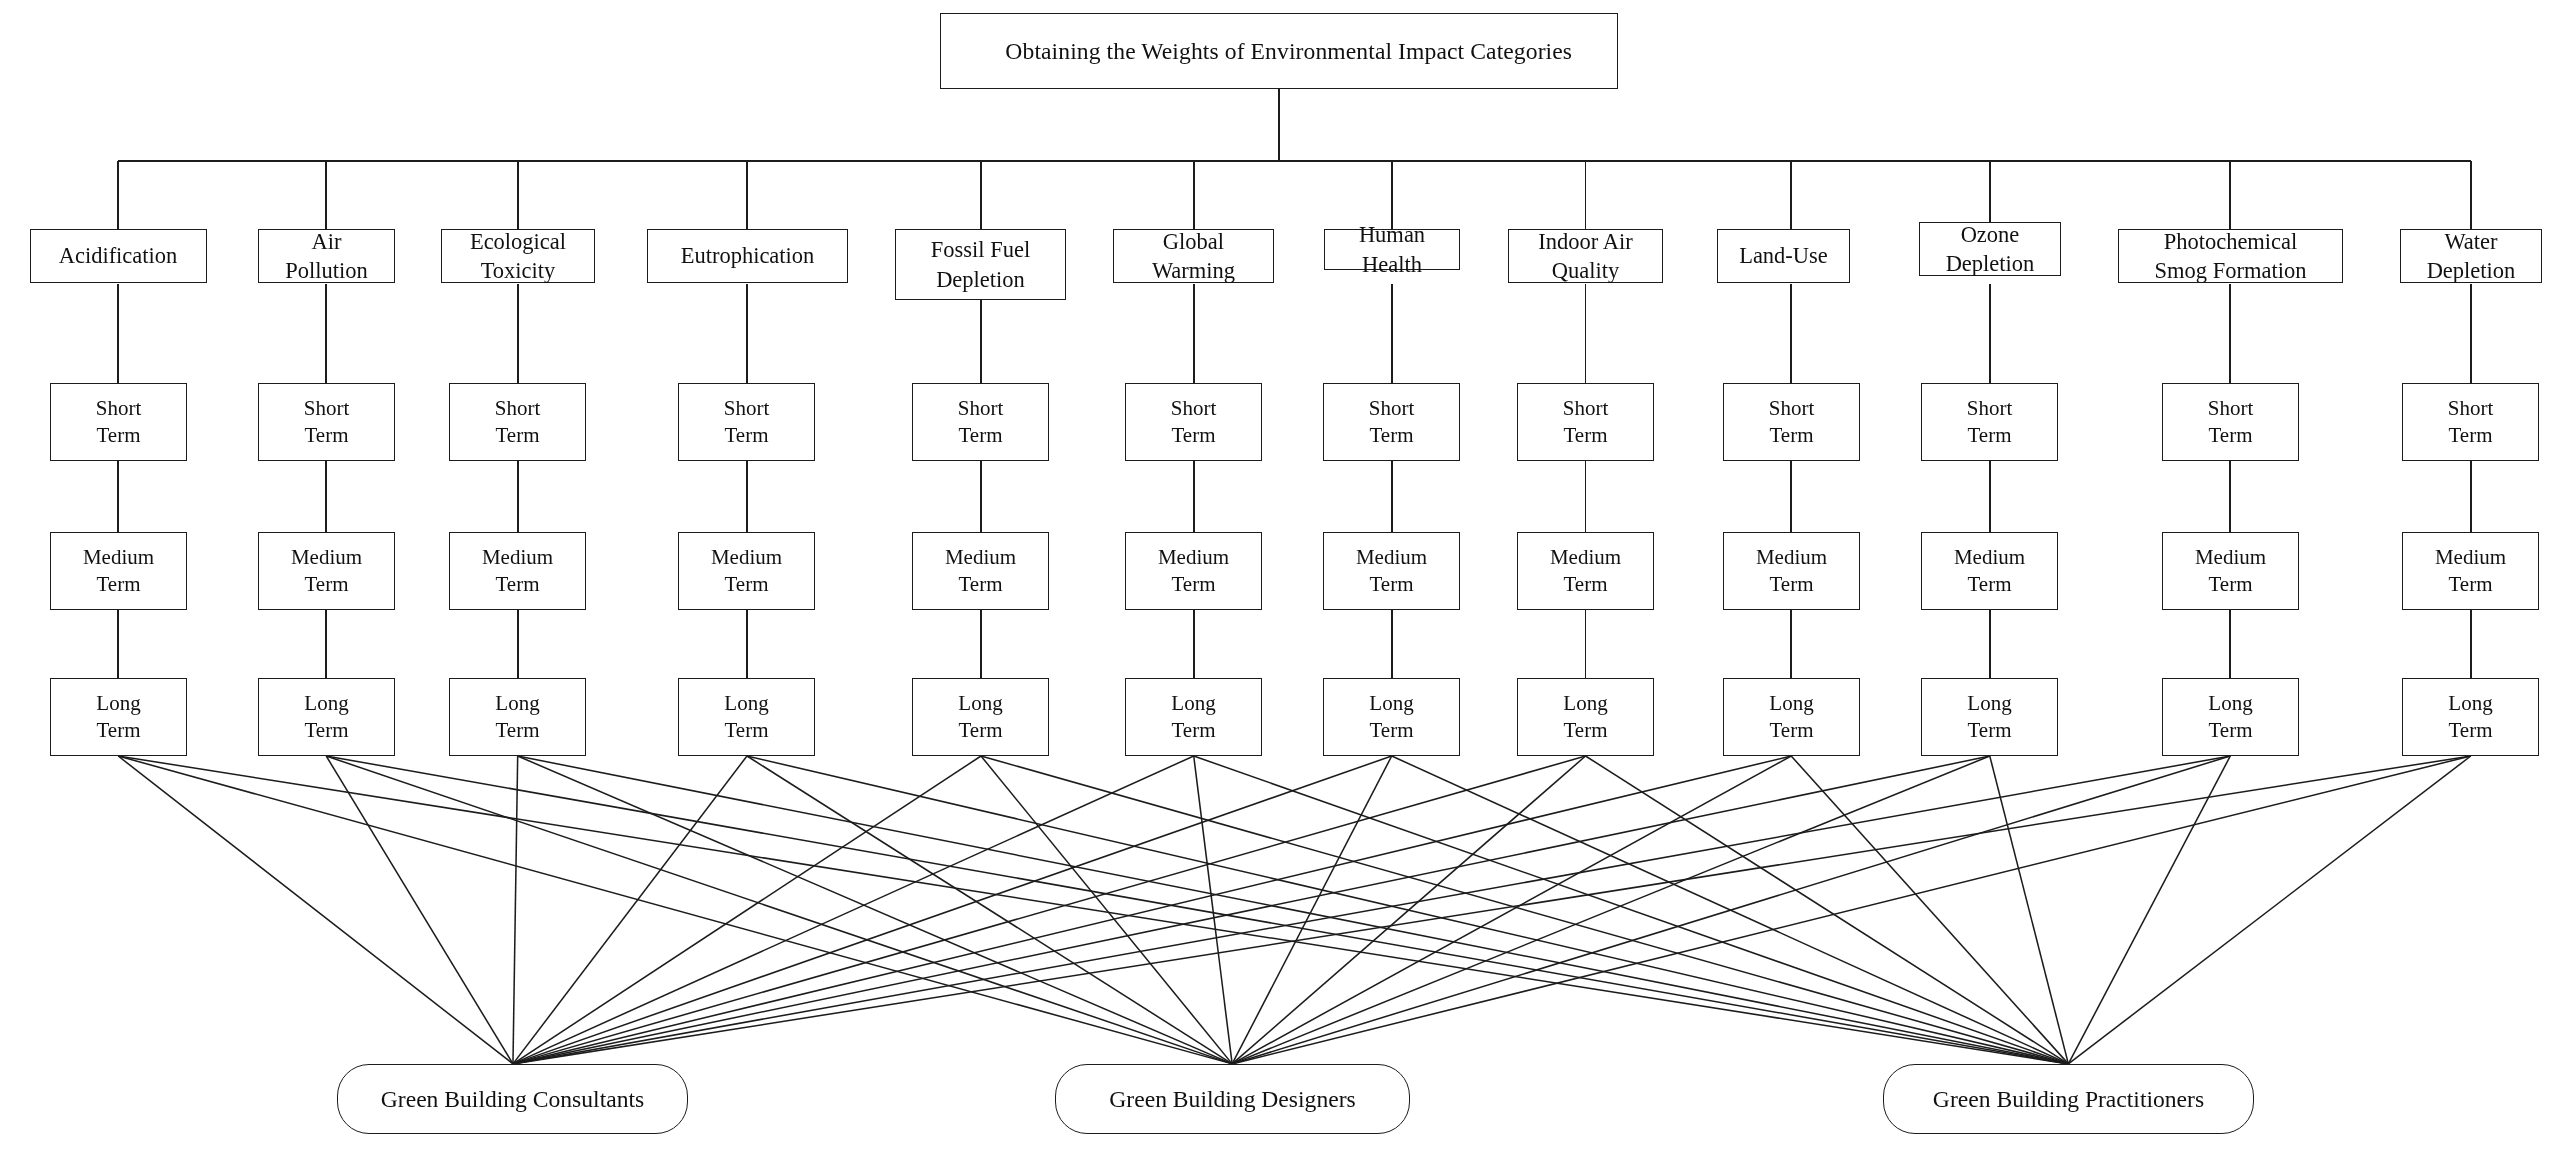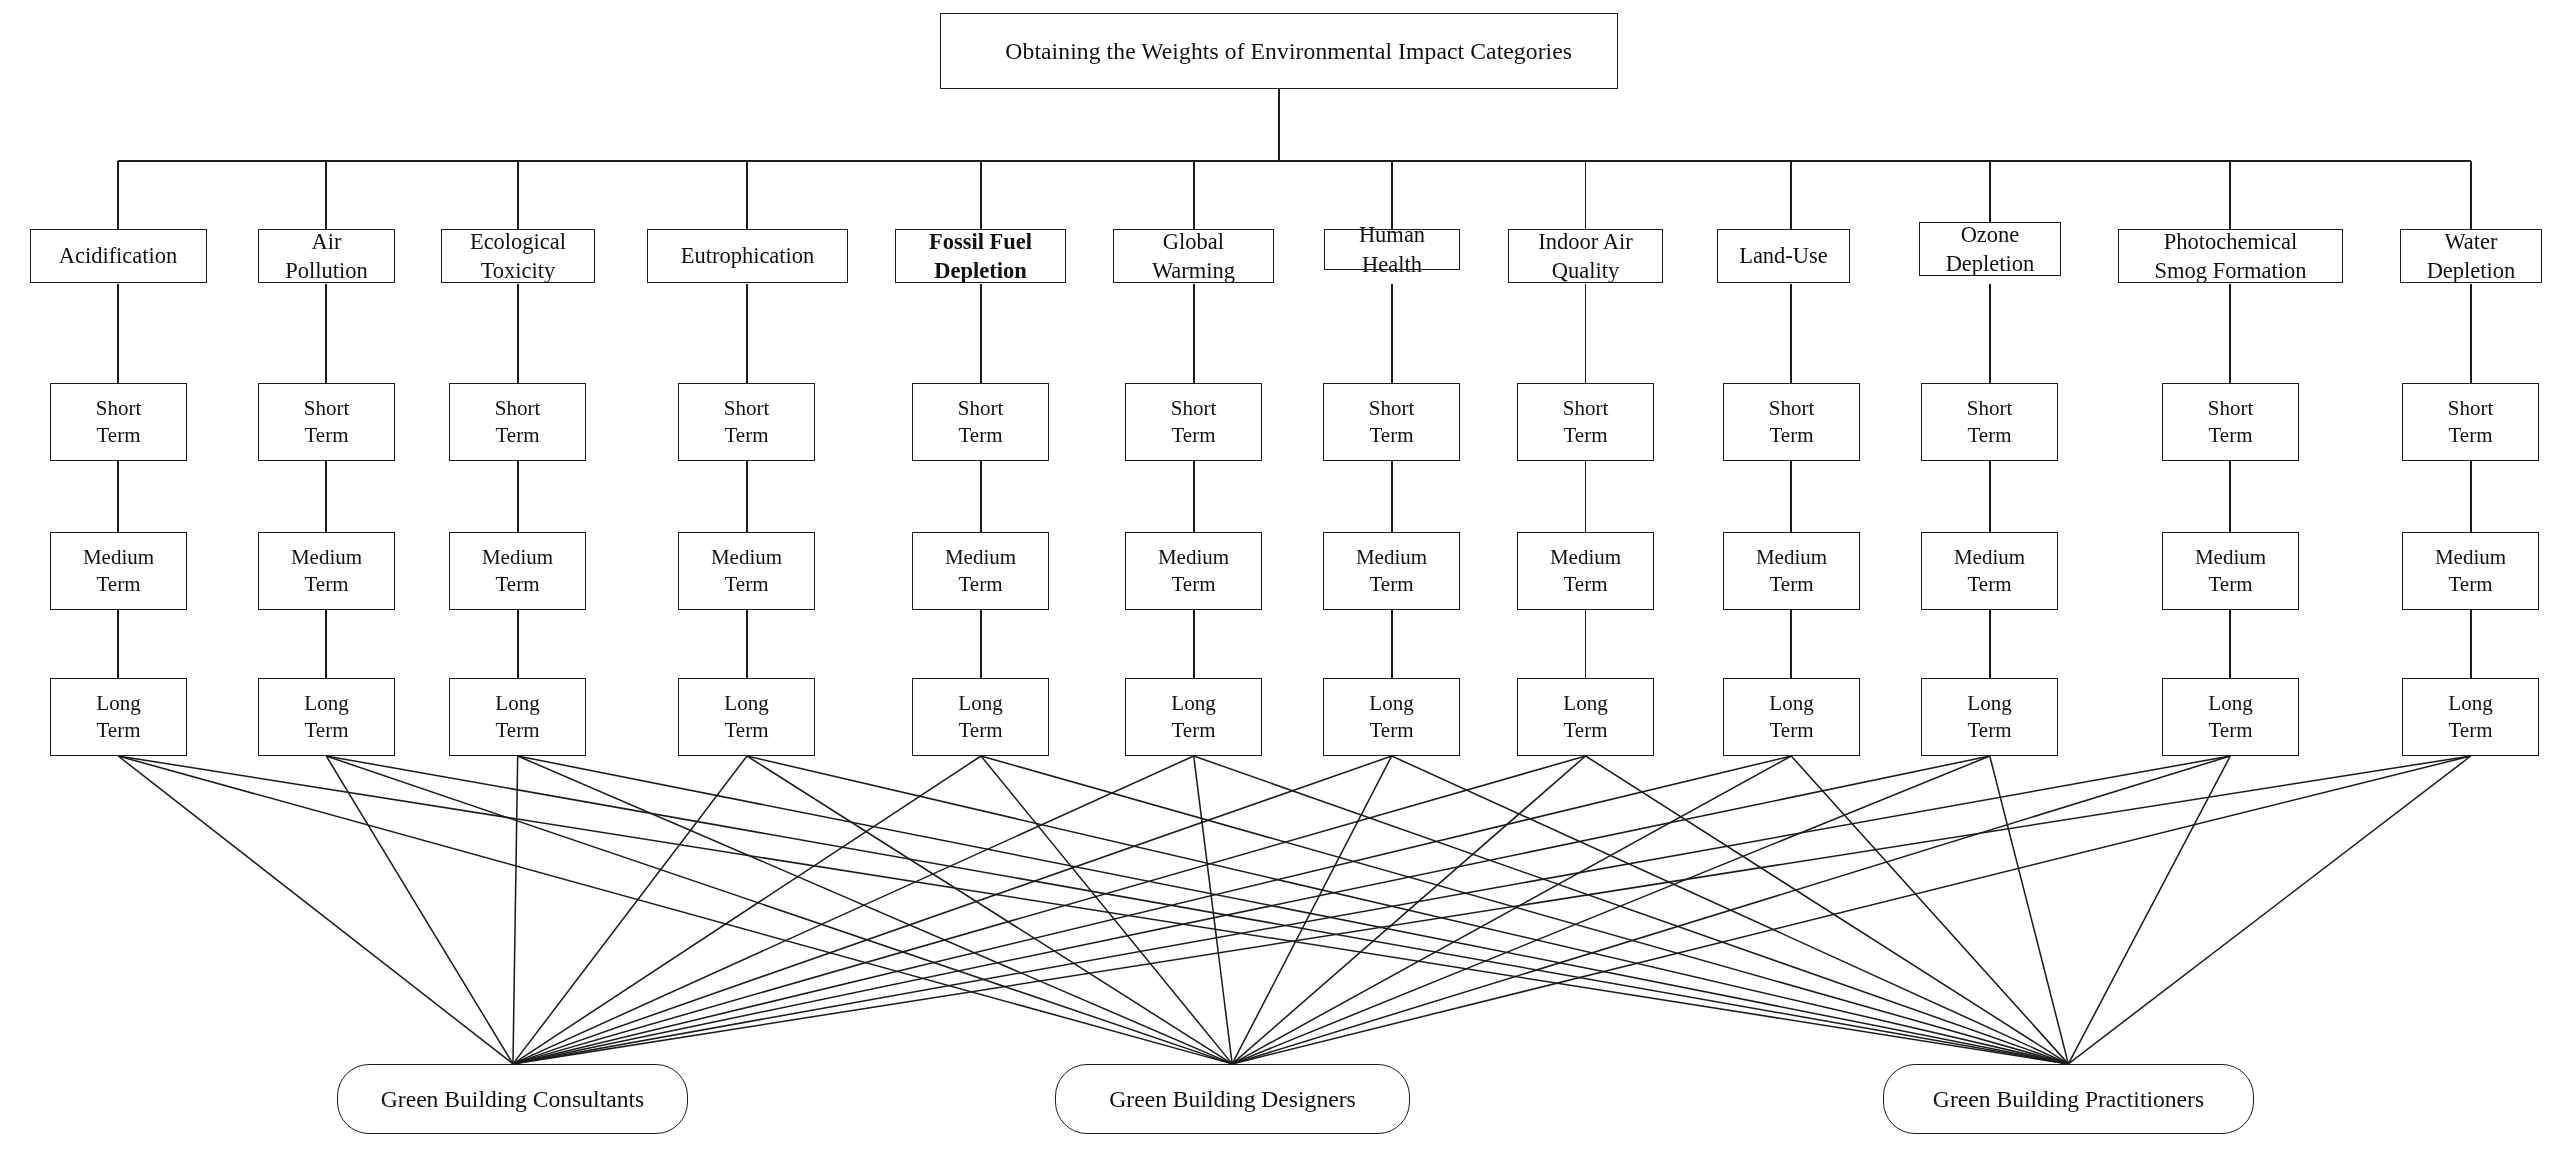--- a/index.html
+++ b/index.html
@@ -210,21 +210,21 @@
 Term</span>
       </div>
       <div class="node phase" style="left: 678px; top: 532px; width: 137px; height: 78px;">
         <span class="lbl">Medium
 Term</span>
       </div>
       <div class="node phase" style="left: 678px; top: 678px; width: 137px; height: 78px;">
         <span class="lbl">Long
 Term</span>
       </div>
-      <div class="node category" style="left: 895px; top: 229px; width: 171px; height: 54px; font-weight: bold;">
+      <div class="node category" style="left: 895px; top: 229px; width: 171px; height: 71px;">
         <span class="lbl">Fossil Fuel
 Depletion</span>
       </div>
       <div class="node phase" style="left: 912px; top: 383px; width: 137px; height: 78px;">
         <span class="lbl">Short
 Term</span>
       </div>
       <div class="node phase" style="left: 912px; top: 532px; width: 137px; height: 78px;">
         <span class="lbl">Medium
 Term</span>

